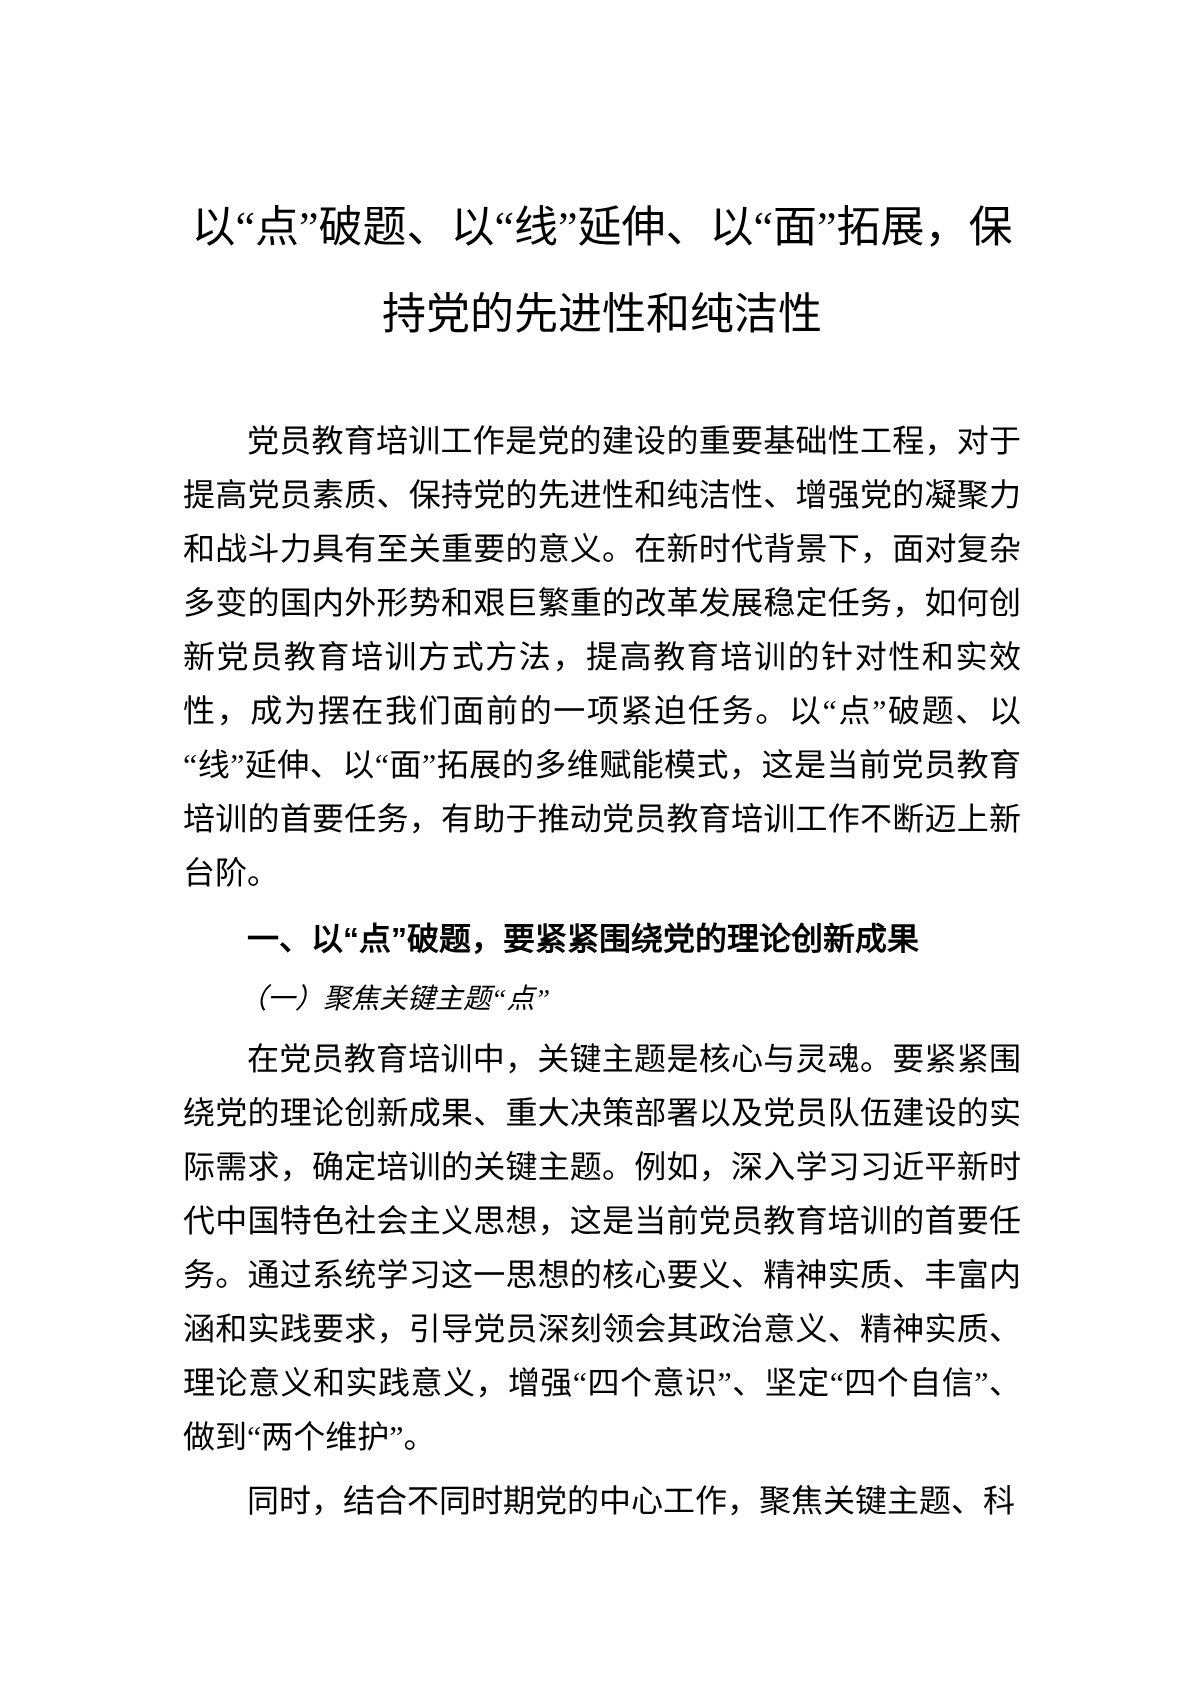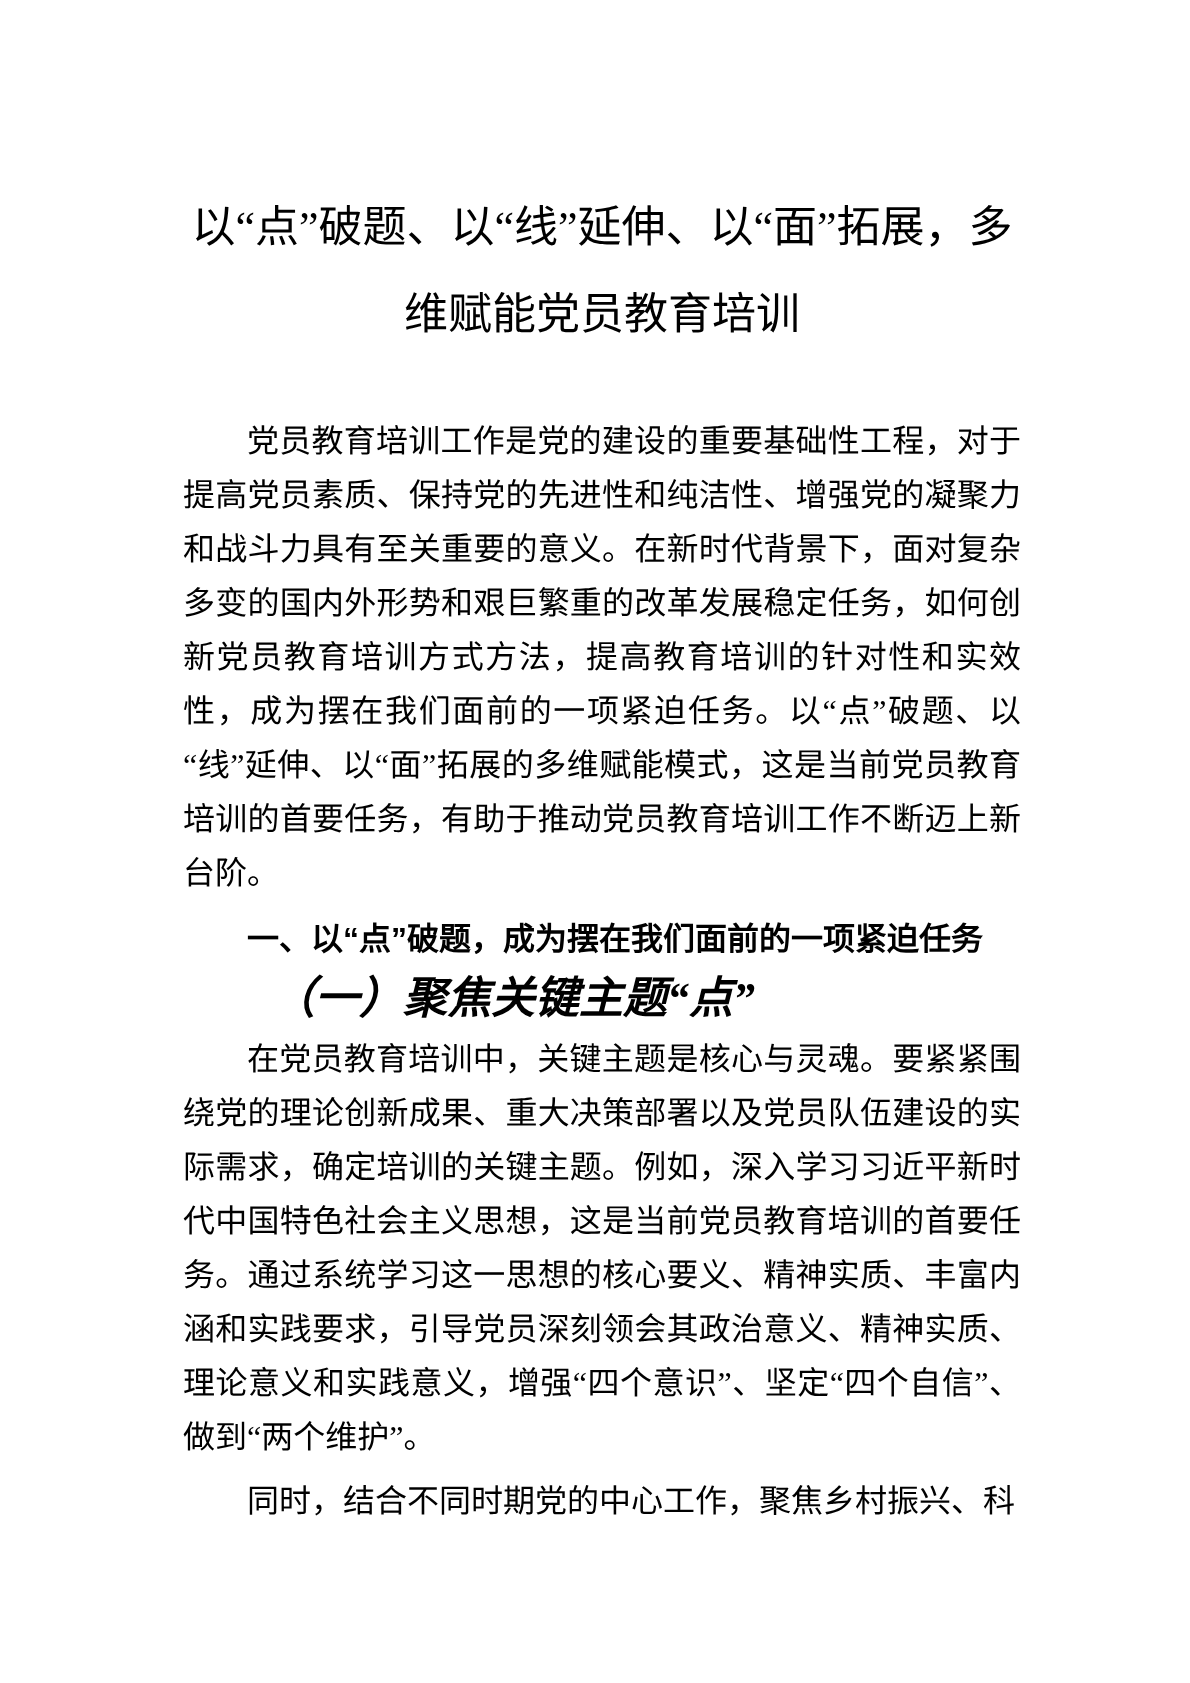--- a/index.html
+++ b/index.html
@@ -48,46 +48,46 @@
   h2.section-heading {
     margin: 12px 0 0 0;
     font-size: 32px;
     line-height: 54px;
     font-weight: bold;
     text-indent: 2em;
     font-family: "Liberation Sans", "DejaVu Sans", sans-serif;
   }
   h3.sub-heading {
     margin: 6px 0 0 0;
-    font-size: 44px;
+    font-size: 28px;
     line-height: 54px;
-    font-weight: bold;
+    font-weight: normal;
     font-style: italic; 
     text-indent: 2em;
     font-family: "Liberation Serif", "DejaVu Serif", serif;
   }
   p.sub-body {
     margin-top: 6px;
   }
   p.last-partial {
     margin-top: 10px;
   }
 </style>
 </head>
 <body>
 
 <div class="page">
   <div class="content">
 
-    <h1 class="doc-title">以“点”破题、以“线”延伸、以“面”拓展，多维赋能党员教育培训</h1>
+    <h1 class="doc-title">以“点”破题、以“线”延伸、以“面”拓展，保持党的先进性和纯洁性</h1>
 
     <p class="body-text intro">党员教育培训工作是党的建设的重要基础性工程，对于提高党员素质、保持党的先进性和纯洁性、增强党的凝聚力和战斗力具有至关重要的意义。在新时代背景下，面对复杂多变的国内外形势和艰巨繁重的改革发展稳定任务，如何创新党员教育培训方式方法，提高教育培训的针对性和实效性，成为摆在我们面前的一项紧迫任务。以“点”破题、以“线”延伸、以“面”拓展的多维赋能模式，这是当前党员教育培训的首要任务，有助于推动党员教育培训工作不断迈上新台阶。</p>
 
-    <h2 class="section-heading">一、以“点”破题，成为摆在我们面前的一项紧迫任务</h2>
+    <h2 class="section-heading">一、以“点”破题，要紧紧围绕党的理论创新成果</h2>
 
     <h3 class="sub-heading">（一）聚焦关键主题“点”</h3>
 
     <p class="body-text sub-body">在党员教育培训中，关键主题是核心与灵魂。要紧紧围绕党的理论创新成果、重大决策部署以及党员队伍建设的实际需求，确定培训的关键主题。例如，深入学习习近平新时代中国特色社会主义思想，这是当前党员教育培训的首要任务。通过系统学习这一思想的核心要义、精神实质、丰富内涵和实践要求，引导党员深刻领会其政治意义、精神实质、理论意义和实践意义，增强“四个意识”、坚定“四个自信”、做到“两个维护”。</p>
 
-    <p class="body-text last-partial">同时，结合不同时期党的中心工作，聚焦乡村振兴、科</p>
+    <p class="body-text last-partial">同时，结合不同时期党的中心工作，聚焦关键主题、科</p>
 
   </div>
 </div>
 
 </body></html>

